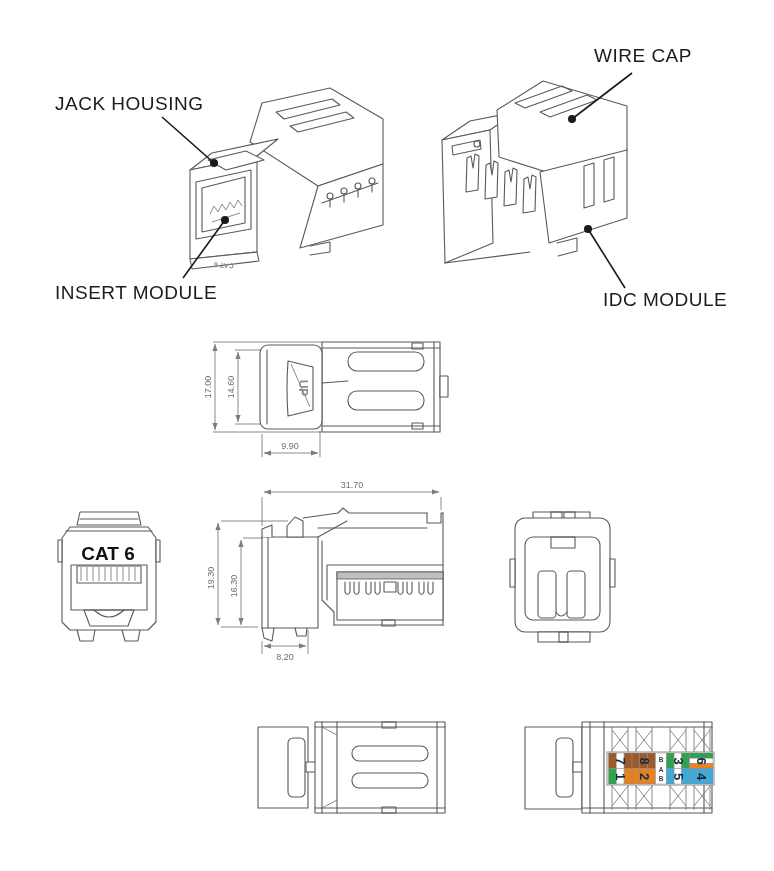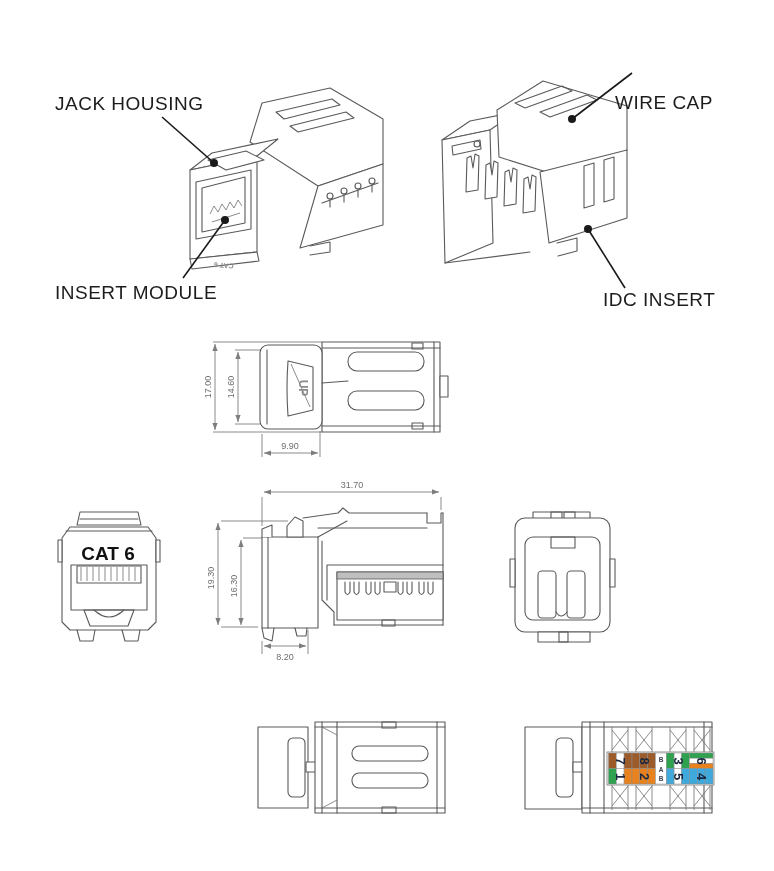--- a/index.html
+++ b/index.html
@@ -286,16 +286,16 @@
         <rect class="cellb" x="697.3" y="768.5" width="7.8" height="15.5" fill="#3fa9dc"></rect>
         <rect class="cellb" x="705.1" y="768.5" width="7.9" height="15.5" fill="#3fa9dc"></rect>
         <text class="pin" transform="rotate(90,701,776.5)" x="701" y="780.5" text-anchor="middle" fill="#1b2840">4</text>
       </g>
     </g>
   </g>
 </svg>
 
 <div class="callout" style="left:55px;top:282px;">INSERT MODULE</div>
 <div class="callout" style="left:55px;top:93px;">JACK HOUSING</div>
-<div class="callout" style="left:615px;top:45px;margin-top:47px;">WIRE CAP</div>
-<div class="callout" style="left:603px;top:289px;">IDC INSERT</div>
+<div class="callout" style="left:594px;top:45px;">WIRE CAP</div>
+<div class="callout" style="left:603px;top:289px;">IDC MODULE</div>
 
 </div>
 
 </body></html>

